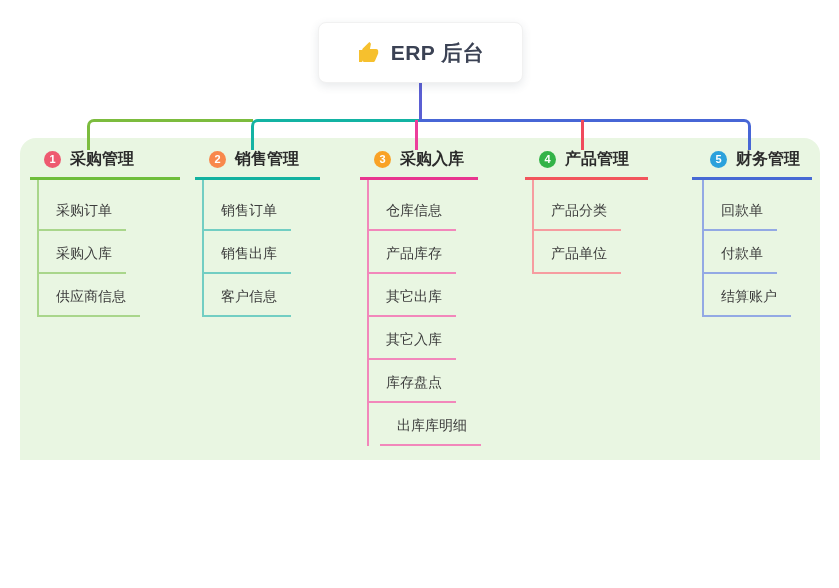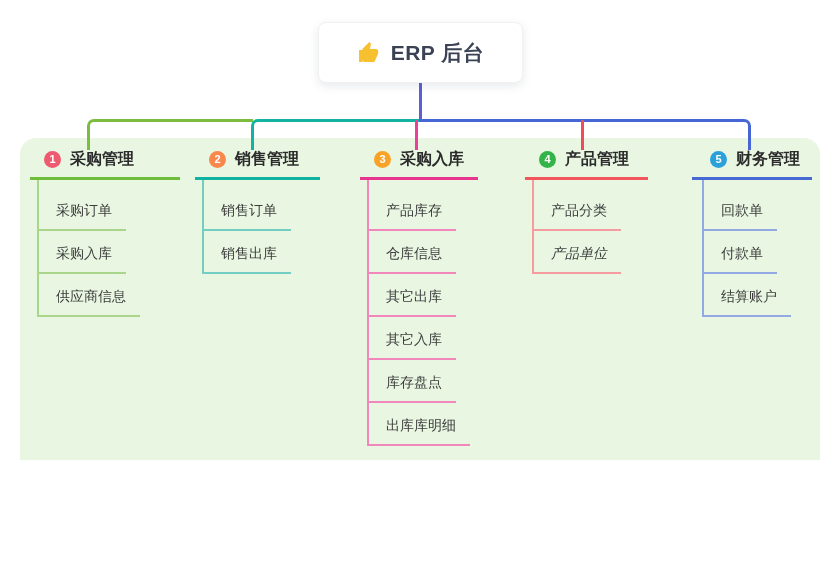--- a/index.html
+++ b/index.html
@@ -92,46 +92,47 @@
     </div>
 
     <div class="branch bp2">
       <div class="branch-heading" style="border-bottom-color: rgb(18, 178, 160);">
         <span class="badge" style="background: rgb(248, 136, 76);">2</span>
         <span class="branch-title">销售管理</span>
       </div>
       <ul class="branch-children" style="border-left-color: rgb(114, 206, 195);">
         <li style="border-bottom-color: rgb(114, 206, 195);">销售订单</li>
         <li style="border-bottom-color: rgb(114, 206, 195); text-align: right;">销售出库</li>
+        <li style="border-bottom-color: rgb(114, 206, 195);">客户信息</li>
       </ul>
     </div>
 
     <div class="branch bp3">
       <div class="branch-heading" style="border-bottom-color: rgb(232, 54, 143);">
         <span class="badge" style="background: rgb(249, 162, 38);">3</span>
         <span class="branch-title">采购入库</span>
       </div>
       <ul class="branch-children" style="border-left-color: rgb(242, 135, 187);">
+        <li style="border-bottom-color: rgb(242, 135, 187);">仓库信息</li>
         <li style="border-bottom-color: rgb(242, 135, 187);">产品库存</li>
-        <li style="border-bottom-color: rgb(242, 135, 187);">仓库信息</li>
         <li style="border-bottom-color: rgb(242, 135, 187);">其它出库</li>
         <li style="border-bottom-color: rgb(242, 135, 187);">其它入库</li>
         <li style="border-bottom-color: rgb(242, 135, 187);">库存盘点</li>
-        <li style="border-bottom-color: rgb(242, 135, 187);">出库库明细</li>
+        <li style="border-bottom-color: rgb(242, 135, 187); margin-left: 11px;">出库库明细</li>
       </ul>
     </div>
 
     <div class="branch bp4">
       <div class="branch-heading" style="border-bottom-color: rgb(242, 85, 92);">
         <span class="badge" style="background: rgb(51, 179, 72);">4</span>
         <span class="branch-title">产品管理</span>
       </div>
       <ul class="branch-children" style="border-left-color: rgb(246, 156, 160);">
         <li style="border-bottom-color: rgb(246, 156, 160);">产品分类</li>
-        <li style="border-bottom-color: rgb(246, 156, 160); font-style: italic;">产品单位</li>
+        <li style="border-bottom-color: rgb(246, 156, 160);">产品单位</li>
       </ul>
     </div>
 
     <div class="branch bp5">
       <div class="branch-heading" style="border-bottom-color: rgb(71, 105, 212);">
         <span class="badge" style="background: rgb(43, 161, 220);">5</span>
         <span class="branch-title">财务管理</span>
       </div>
       <ul class="branch-children" style="border-left-color: rgb(147, 169, 228);">
         <li style="border-bottom-color: rgb(147, 169, 228);">回款单</li>

